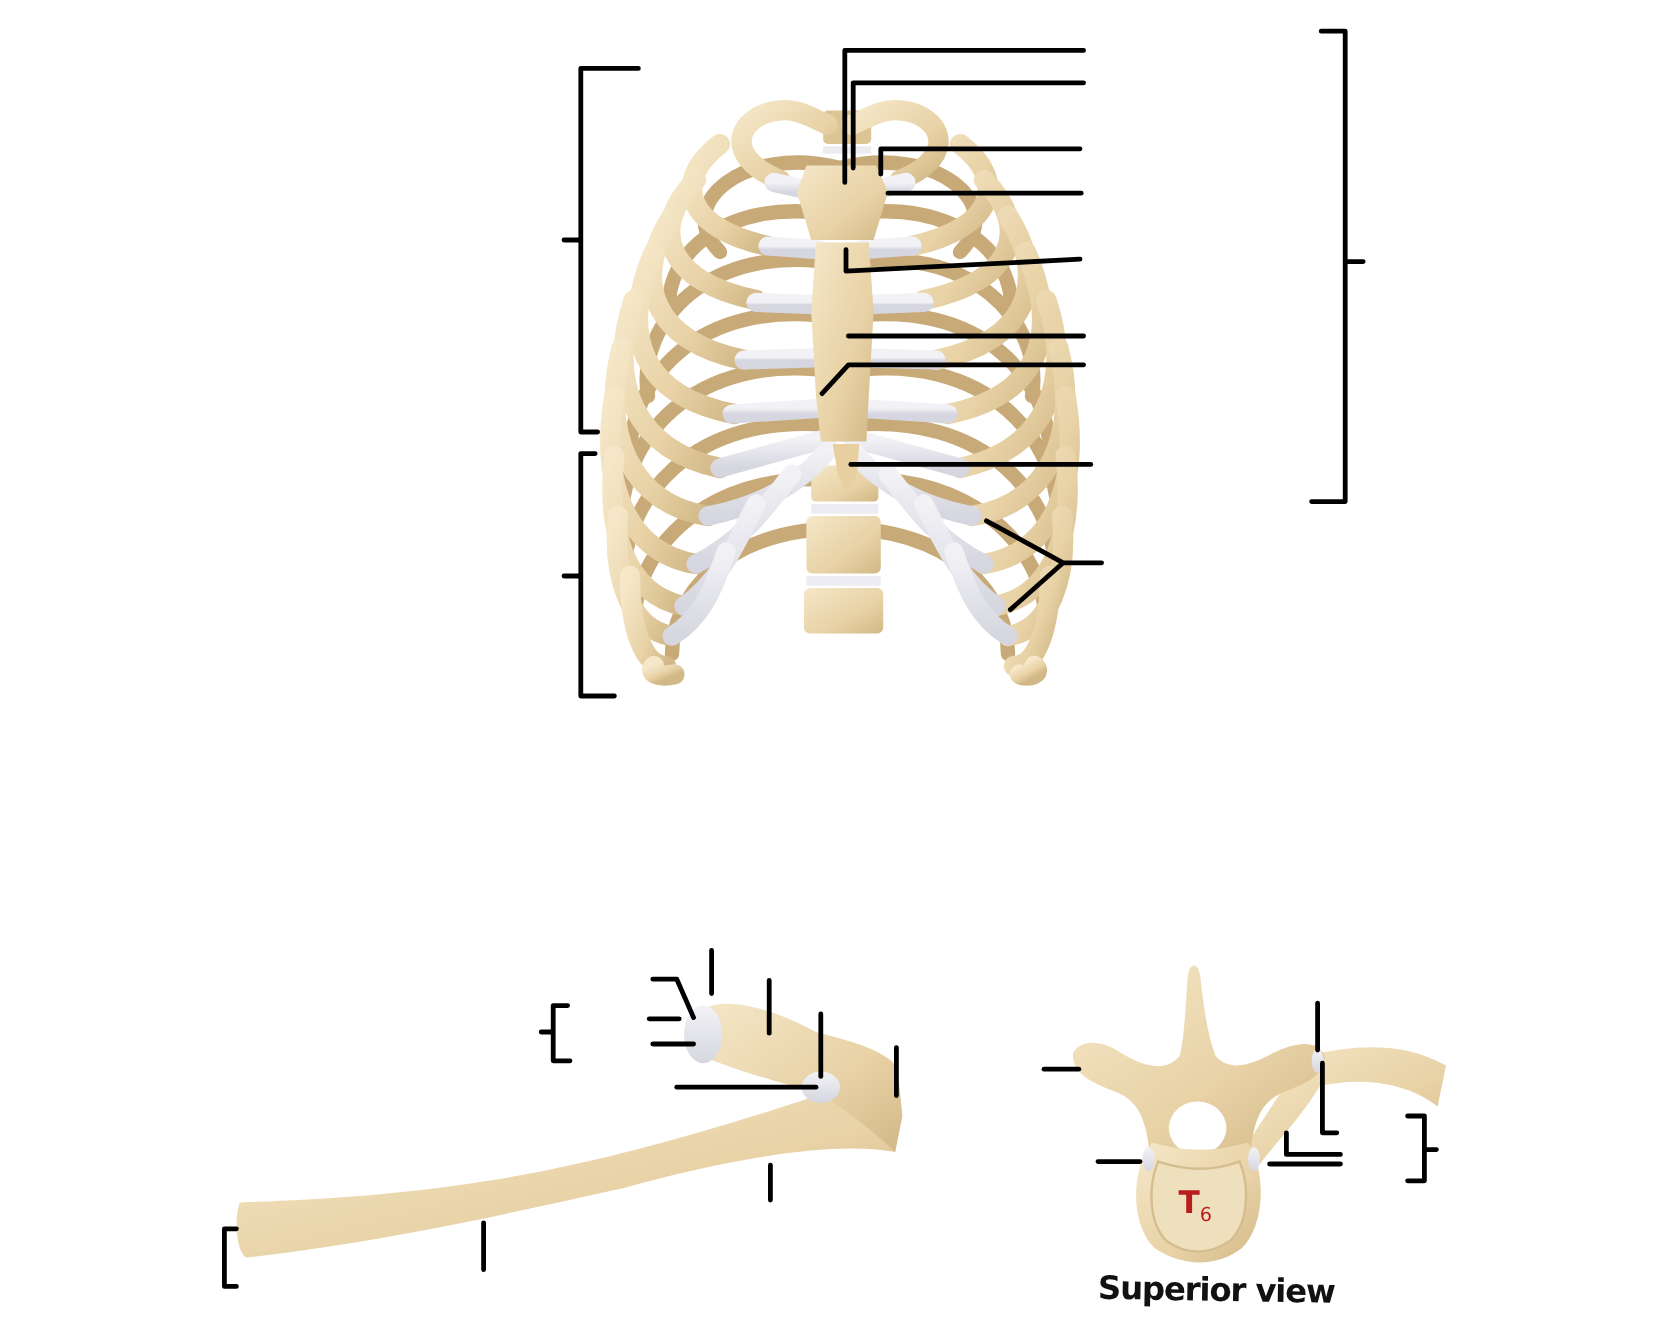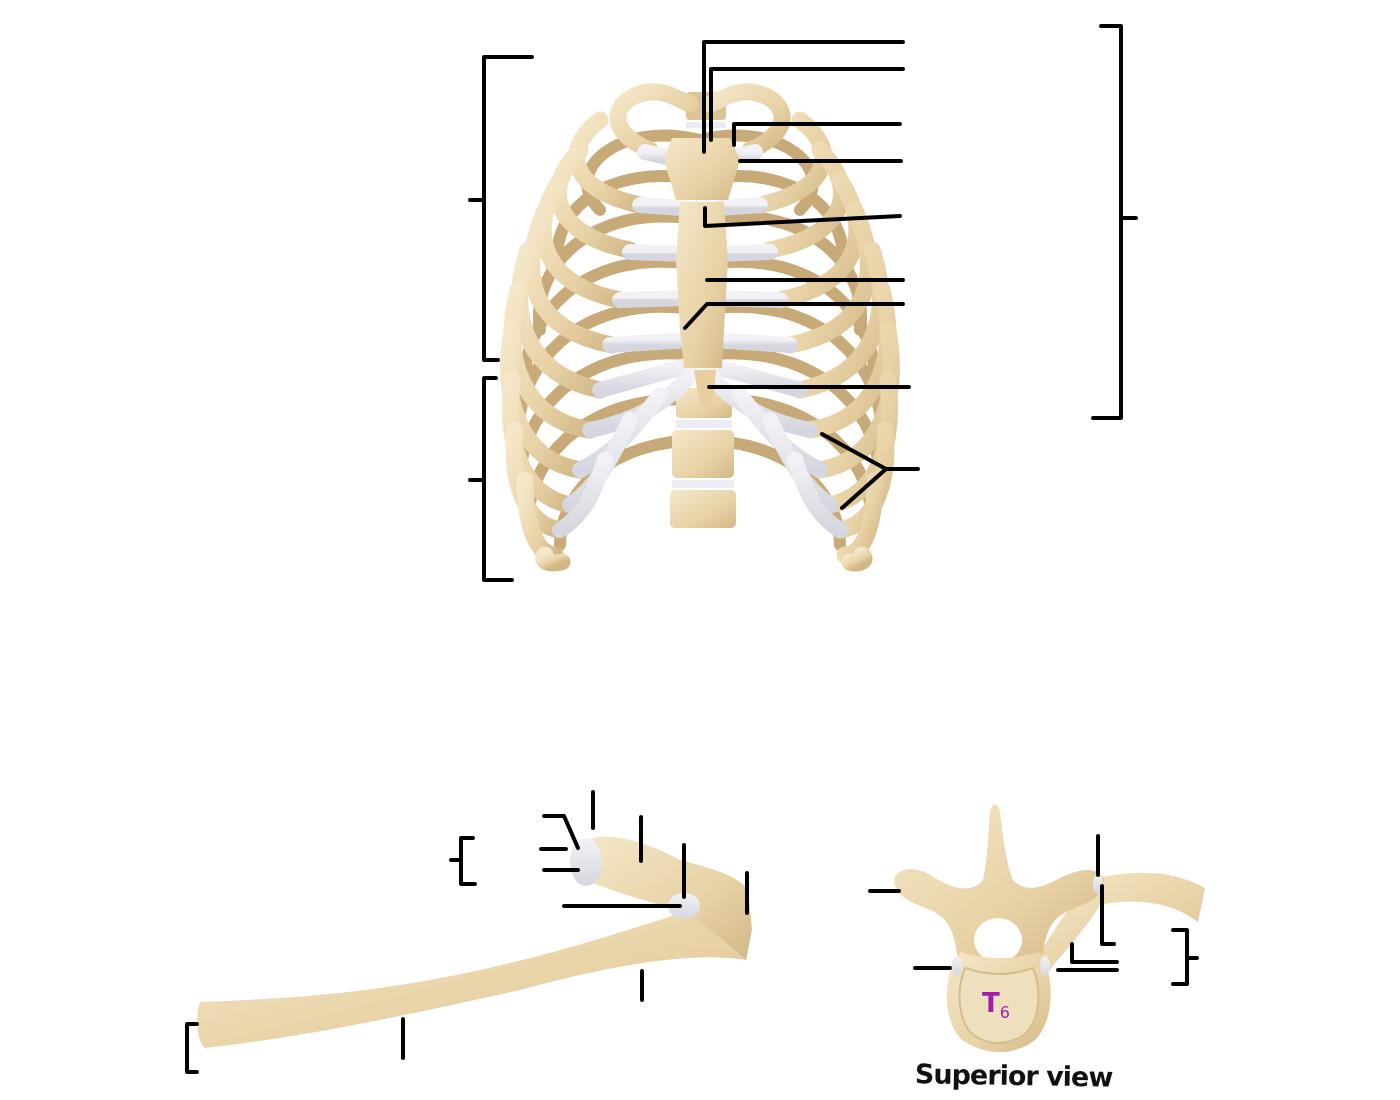--- a/index.html
+++ b/index.html
@@ -2,21 +2,21 @@
 <html><head>
 <meta charset="utf-8">
 <style>
   html, body { margin: 0; padding: 0; background: #ffffff; }
   body { width: 1400px; height: 1100px; position: relative; overflow: hidden;
          font-family: "DejaVu Sans", sans-serif; }
   #stage { position: absolute; left: 0; top: 0; width: 1400px; height: 1100px; }
   .caption { position: absolute; left: 915px; top: 1060px; font-family: "DejaVu Sans", sans-serif;
              font-size: 27px; font-weight: bold; color: #111; letter-spacing: -1px; transform: rotate(1deg); }
   .vlabel { position: absolute; left: 982px; top: 988px; font-family: "DejaVu Sans", sans-serif;
-            font-size: 26px; font-weight: bold; color: #a21caf; }
+            font-size: 26px; font-weight: bold; color: #b91c1c; }
   .vlabel sub { font-size: 16px; font-weight: normal; }
   .leader { stroke: #000; stroke-width: 4; fill: none; stroke-linecap: round; stroke-linejoin: round; }
 </style>
 </head>
 <body>
 
 <svg id="stage" viewBox="0 0 1400 1100" xmlns="http://www.w3.org/2000/svg">
   <defs>
     <linearGradient id="boneGrad" x1="0" y1="0" x2="1" y2="1">
       <stop offset="0" stop-color="#f5e7c8"></stop>

